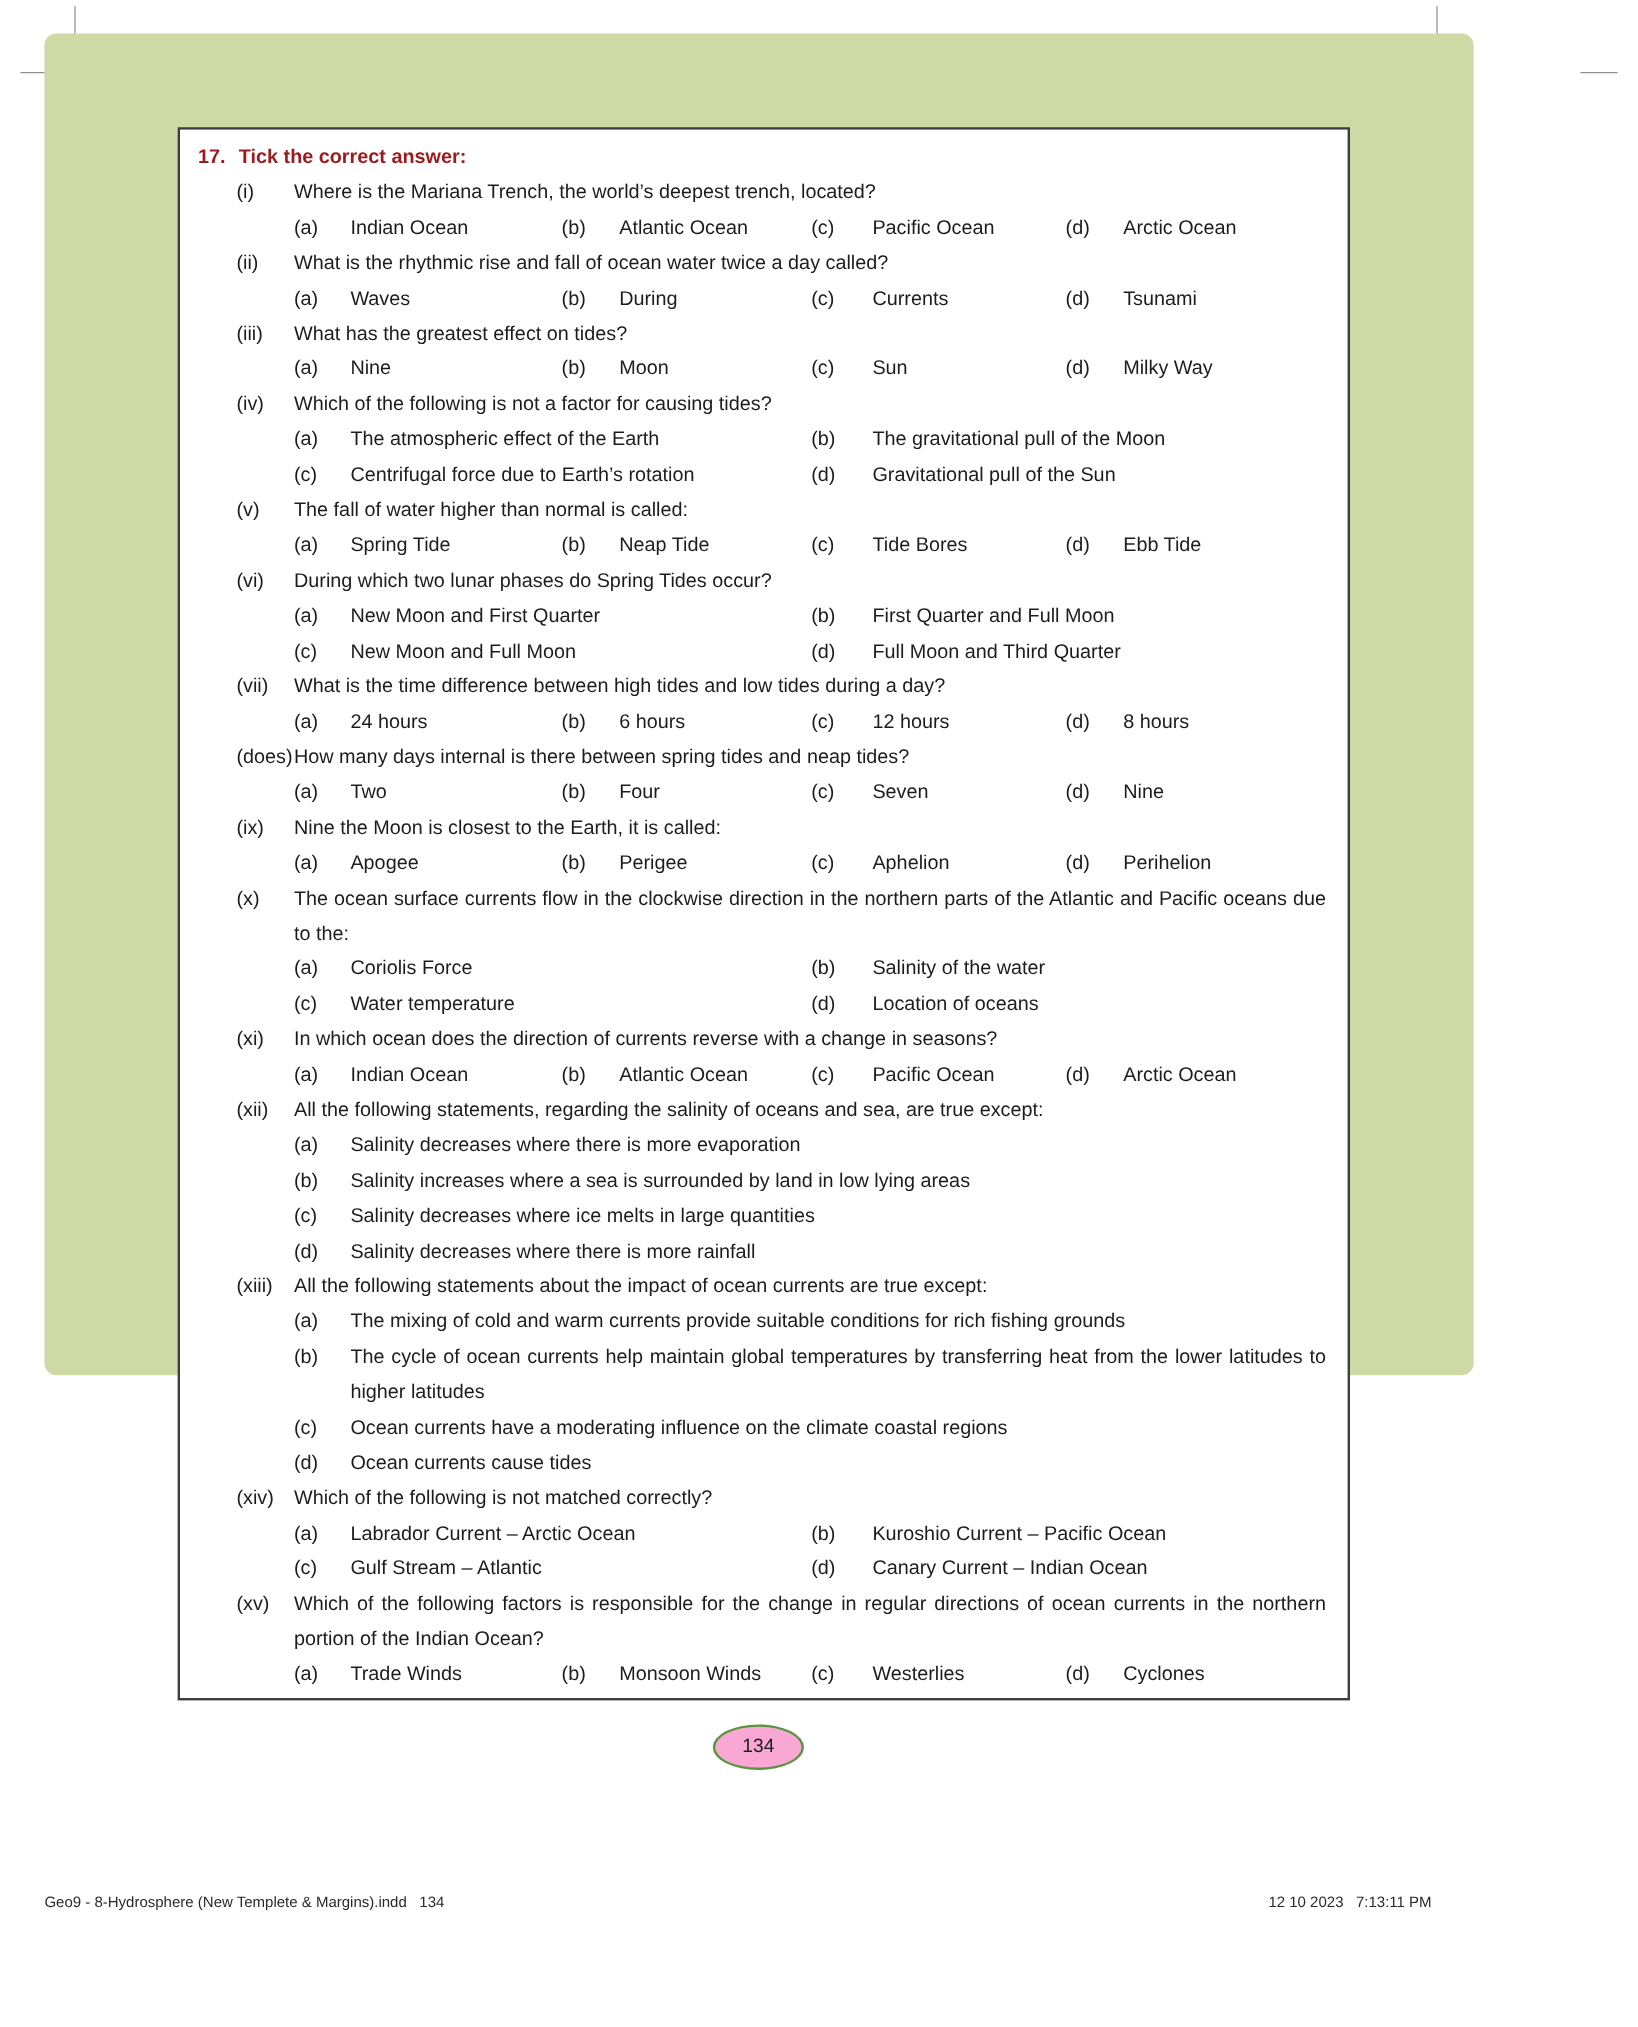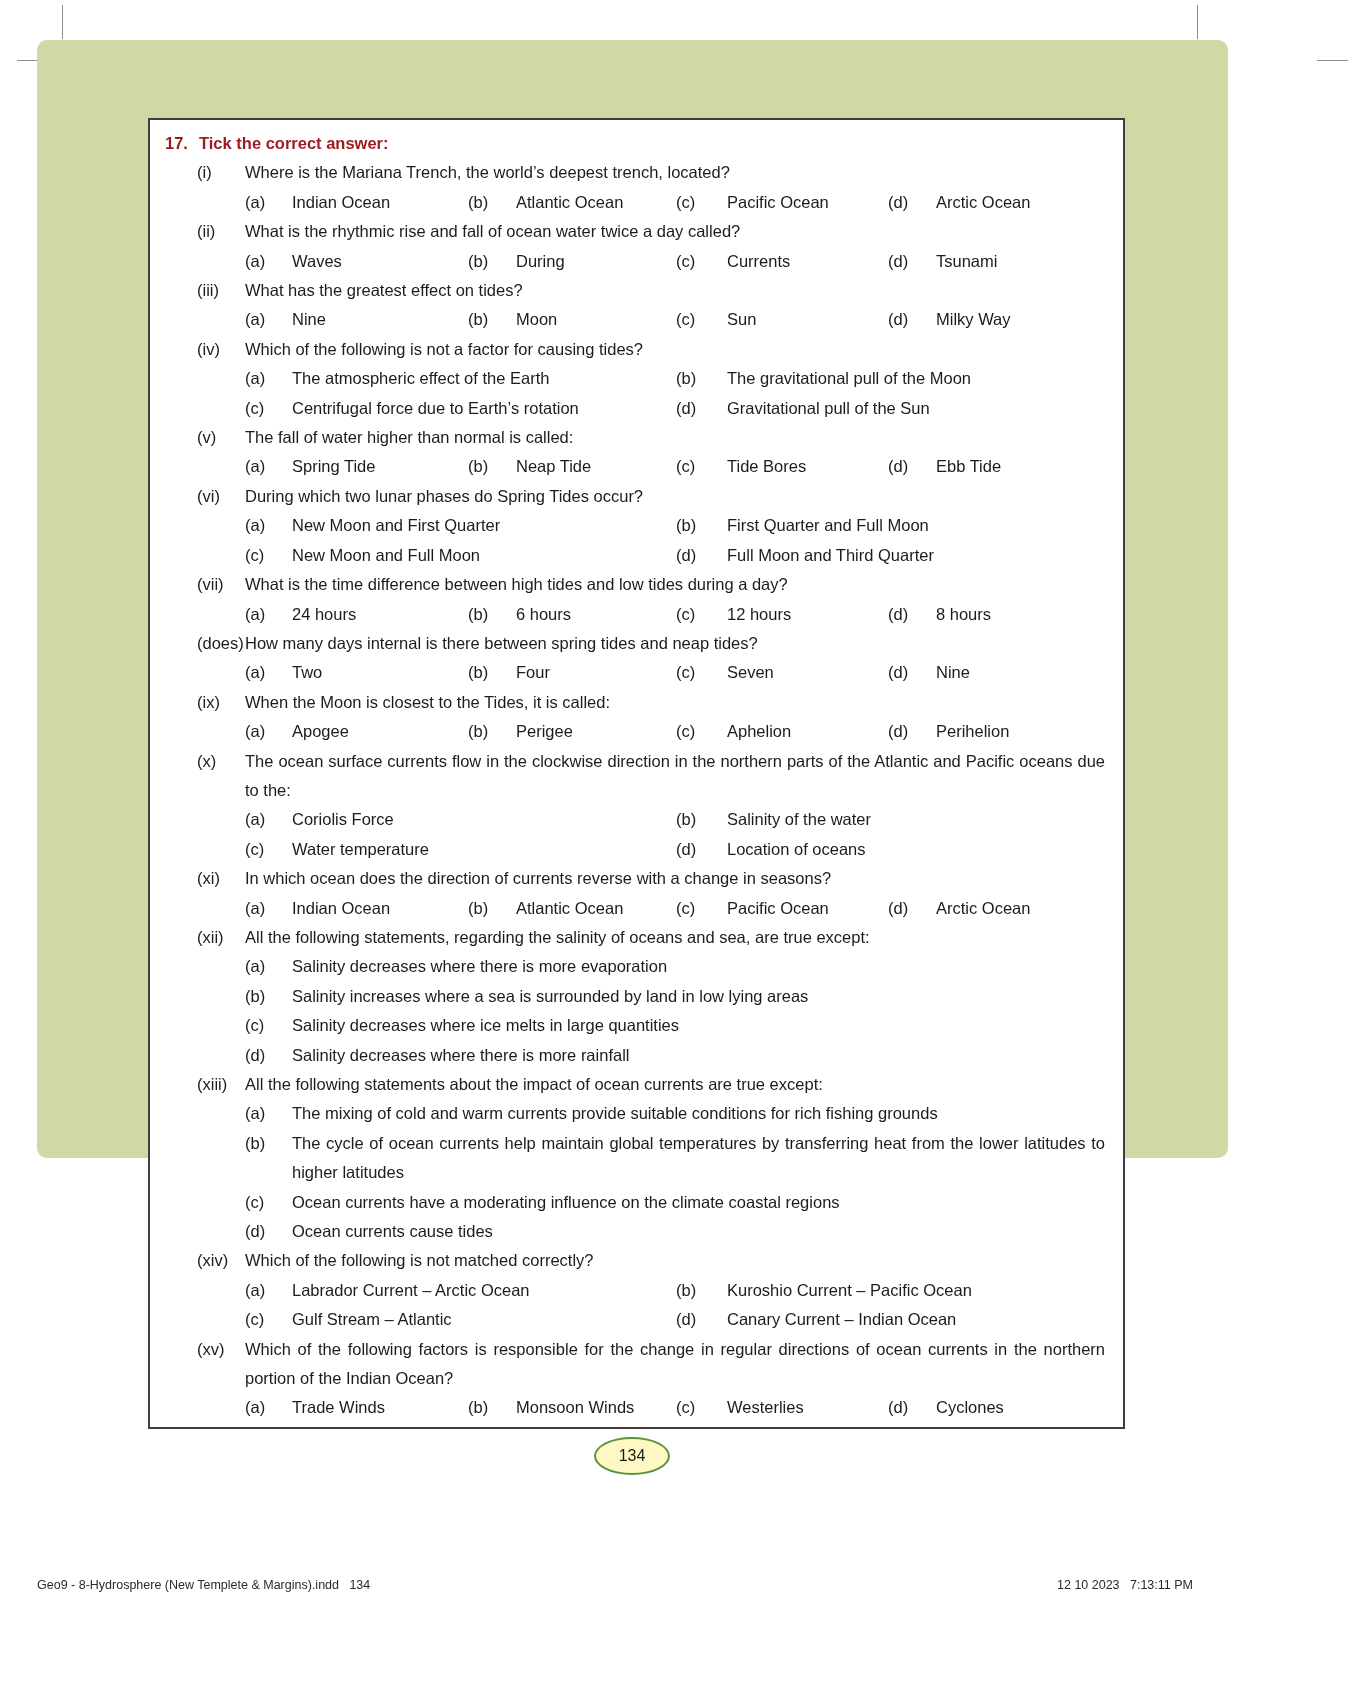--- a/index.html
+++ b/index.html
@@ -7,21 +7,21 @@
     --heading-red:#9b1b1f;
     --badge-green:#5b9440;
   }
   html,body{margin:0;padding:0;background:#ffffff;}
   .sheet{
     position:relative;width:1365px;height:1689px;background:#ffffff;
     font-family:"Liberation Sans",sans-serif;color:#1c1c1c;overflow:hidden;
   }
   .crop{position:absolute;background:#8f8f8f;}
   .green-bg{
-    position:absolute;left:37px;top:40px;width:1191px;height:1118px;
+    position:absolute;left:37px;top:28px;width:1191px;height:1118px;
     background:var(--background-green);
     border-radius:10px;
   }
   .content-box{
     position:absolute;left:111px;top:78px;width:973px;height:1298px;
     background:#ffffff;border:2.5px solid #3e3e3e;padding-top:9px;
   }
   .section-header{
     margin:0 0 0 15px;font-size:16.5px;line-height:29.4px;font-weight:bold;
     color:var(--heading-red);
@@ -34,21 +34,21 @@
   }
   .qnum{grid-column:1;}
   .qtext{grid-column:2;text-align:justify;}
   .options{grid-column:2;display:grid;}
   .options.row4{grid-template-columns:47px 176px 48px 160px 51px 161px 48px auto;}
   .options.row2{grid-template-columns:47px 384px 51px auto;}
   .options.stack{grid-template-columns:47px auto;}
   .opt-text{text-align:justify;}
   .page-badge{
     position:absolute;left:594px;top:1437px;width:72px;height:34px;
-    background:#fef9c3;border:2px solid var(--badge-green);border-radius:50%;
+    background:#f9a8d4;border:2px solid var(--badge-green);border-radius:50%;
     text-align:center;line-height:34px;font-size:16px;color:#1c1c1c;
   }
   .footer{
     position:absolute;left:37px;top:1546px;width:1156px;
     display:flex;justify-content:space-between;
     font-size:12.5px;color:#2a2a2a;margin-top:32px;
   }
   .footer span{white-space:pre;}
 </style>
 </head>
@@ -175,21 +175,21 @@
               <span class="opt-letter">(b)</span>
               <span class="opt-text">Four</span>
               <span class="opt-letter">(c)</span>
               <span class="opt-text">Seven</span>
               <span class="opt-letter">(d)</span>
               <span class="opt-text">Nine</span>
             </div>
           </div>
           <div class="question">
             <span class="qnum">(ix)</span>
-            <span class="qtext">When the Moon is closest to the Tides, it is called:</span>
+            <span class="qtext">Nine the Moon is closest to the Earth, it is called:</span>
             <div class="options row4">
               <span class="opt-letter">(a)</span>
               <span class="opt-text">Apogee</span>
               <span class="opt-letter">(b)</span>
               <span class="opt-text">Perigee</span>
               <span class="opt-letter">(c)</span>
               <span class="opt-text">Aphelion</span>
               <span class="opt-letter">(d)</span>
               <span class="opt-text">Perihelion</span>
             </div>

